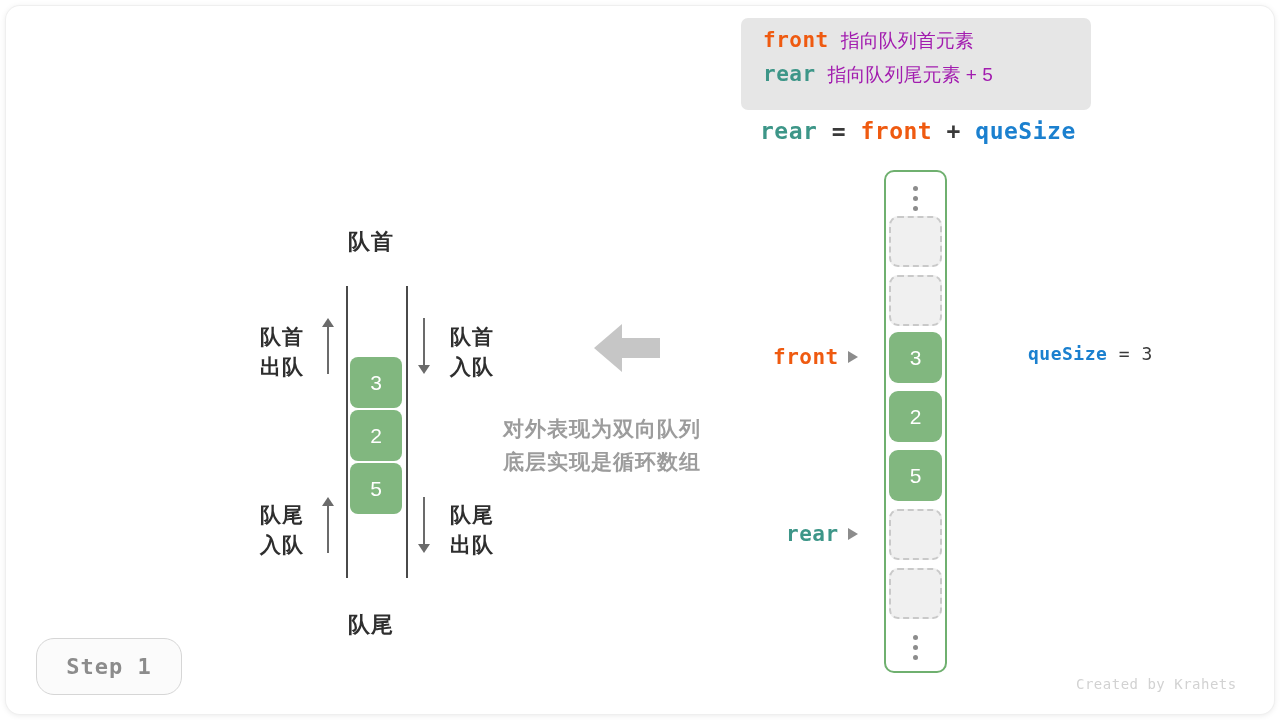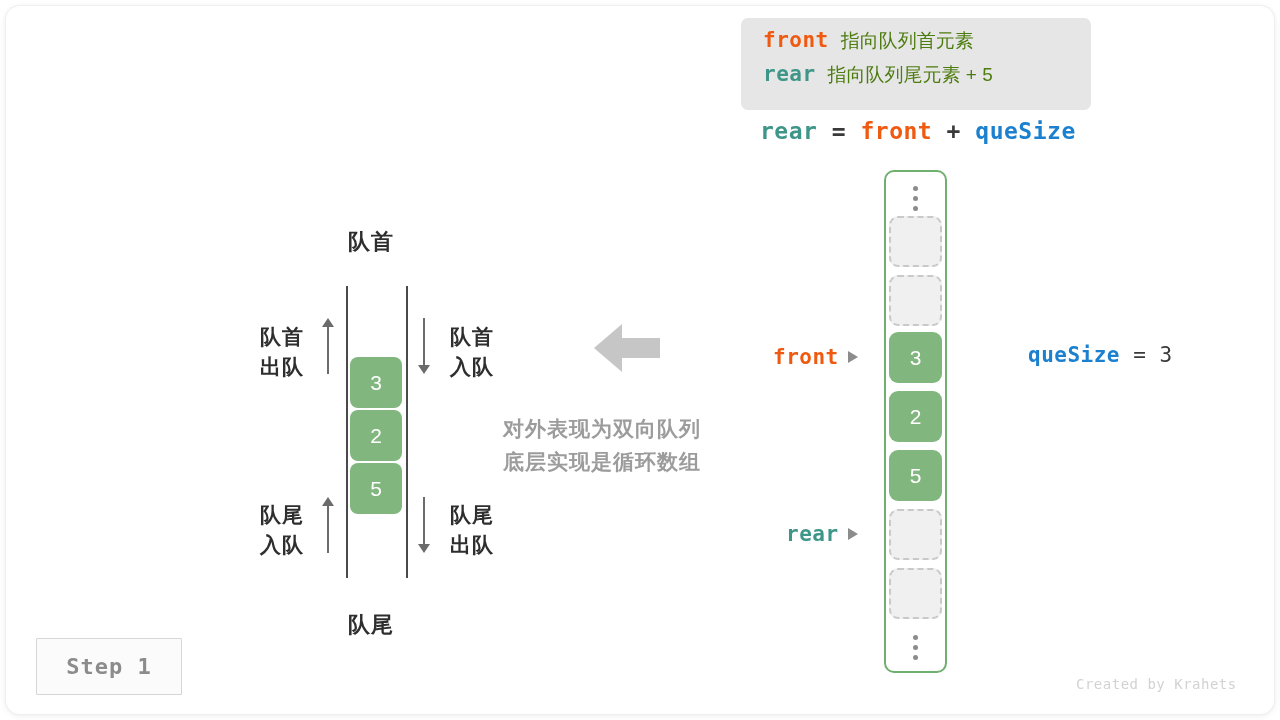--- a/index.html
+++ b/index.html
@@ -42,21 +42,21 @@
   }
   .legend-key{
     font-family:"DejaVu Sans Mono","Liberation Mono",monospace;
     font-weight:bold;font-size:21px;
     letter-spacing:0.5px;
   }
   .k-front{color:#ef5a10;}
   .k-rear{color:#3d9688;}
   .k-quesize{color:#1b80cf;}
   .legend-text{
-    font-size:19px;color:#4d7c0f;
+    font-size:19px;color:#a21caf;
     margin-left:12px;
     font-family:"Liberation Sans","DejaVu Sans",sans-serif;
   }
 
   
   #formula{
     position:absolute;left:760px;top:118px;
     font-family:"DejaVu Sans Mono","Liberation Mono",monospace;
     font-weight:bold;font-size:23px;
     white-space:nowrap;letter-spacing:0.5px;
@@ -183,29 +183,29 @@
   #quelen{
     position:absolute;left:1028px;top:343px;
     white-space:nowrap;
   }
   #quelen .qtitle{
     font-size:20px;color:#3a3a3a;display:block;margin-bottom:8px;
     font-family:"Liberation Sans","DejaVu Sans",sans-serif;
   }
   #quelen .qval{
     font-family:"DejaVu Sans Mono","Liberation Mono",monospace;
-    font-size:21px;font-weight:bold;letter-spacing:0.5px;
+    font-size:18px;font-weight:bold;letter-spacing:0.5px;
   }
   #quelen .qval .num{color:#3a3a3a;font-weight:normal;}
 
   
   #step-badge{
     position:absolute;left:36px;top:638px;
     width:146px;height:57px;
-    border:1px solid #d6d6d6;border-radius:1px;
+    border:1px solid #d6d6d6;border-radius:18px;
     background:#fbfbfb;
     display:flex;align-items:center;justify-content:center;
     font-family:"DejaVu Sans Mono","Liberation Mono",monospace;
     font-weight:bold;font-size:22px;color:#8c8c8c;
     letter-spacing:1px;
     box-sizing:border-box;
   }
 
   
   #watermark{

